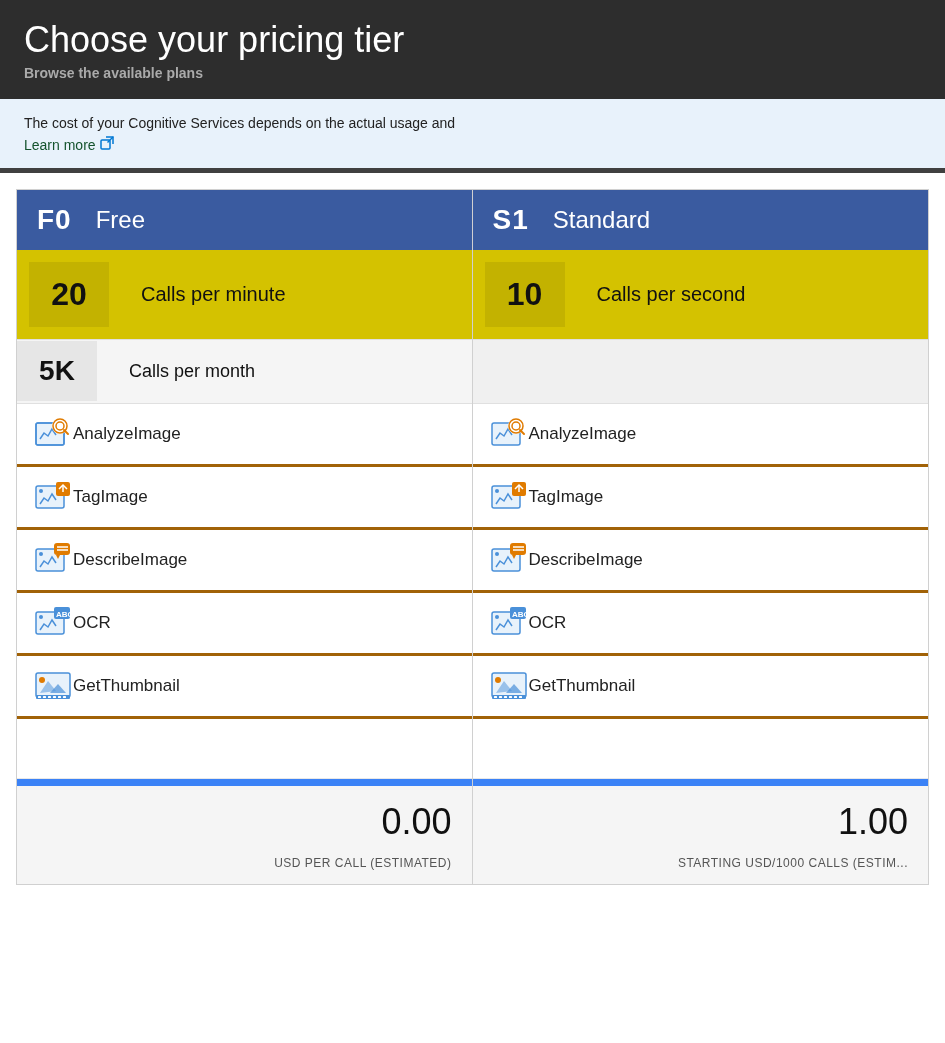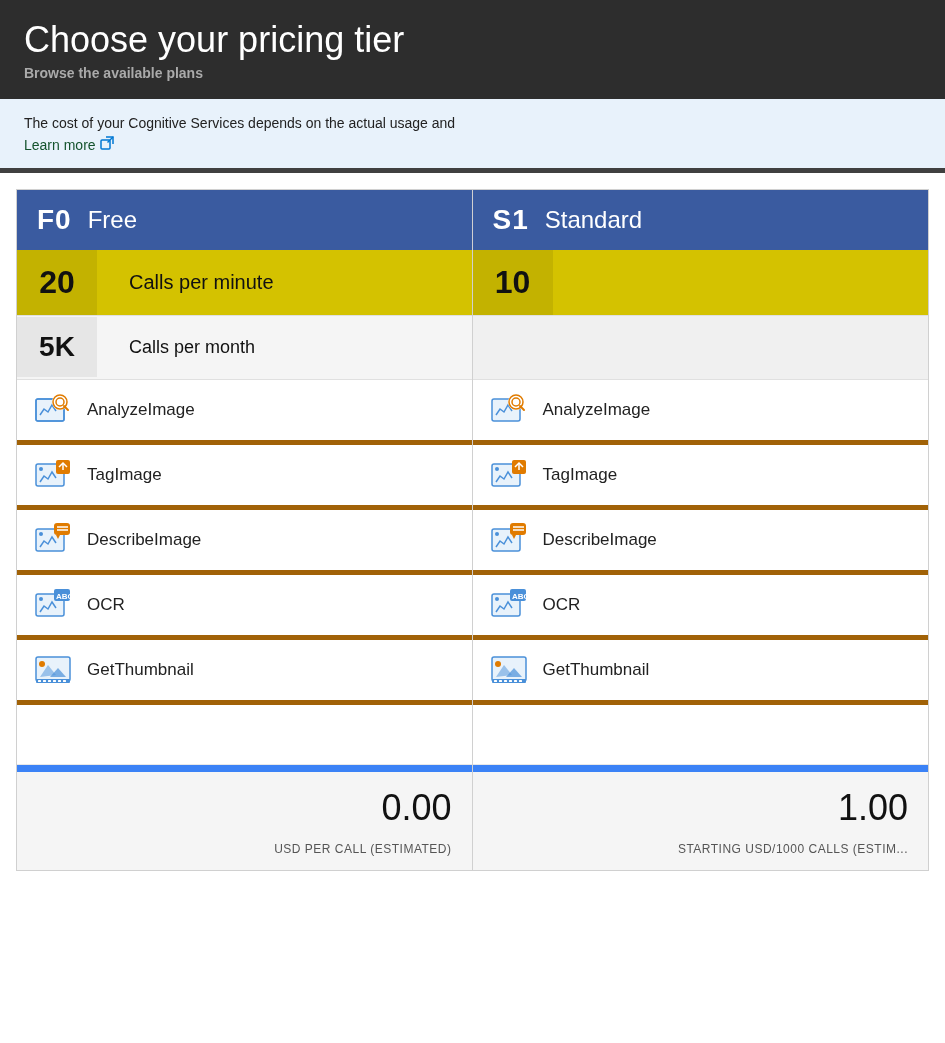--- a/index.html
+++ b/index.html
@@ -67,38 +67,38 @@
       border-left: none;
     }
 
     
     .tier-header {
       background: #3a5ba0;
       color: #fff;
       padding: 14px 20px;
       display: flex;
       align-items: center;
-      gap: 16px;
+      gap: 24px;
     }
     .tier-code {
       font-size: 28px;
       font-weight: 700;
       letter-spacing: 1px;
     }
     .tier-name {
       font-size: 24px;
       font-weight: 300;
     }
 
     
     .rate-row-highlight {
       background: #d4c200;
       display: flex;
       align-items: center;
-      padding: 0;
+      padding: 12px;
       border-bottom: 1px solid #e0e0e0;
     }
     .rate-number {
       font-size: 32px;
       font-weight: 700;
       color: #111;
       min-width: 80px;
       text-align: center;
       padding: 14px 16px;
       background: rgba(0,0,0,0.08);
@@ -131,22 +131,21 @@
       min-height: 64px;
       border-bottom: 1px solid #e0e0e0;
       background: #f0f0f0;
     }
 
     
     .feature-row {
       display: flex;
       align-items: center;
       padding: 10px 16px;
-      border-bottom: 5px solid #a16207;
-      gap: 14px;
+      border-bottom: 3px solid #a16207;
       min-height: 58px;
     }
     .feature-icon {
       width: 40px;
       height: 40px;
       flex-shrink: 0;
       display: flex;
       align-items: center;
       justify-content: center;
     }
@@ -310,20 +309,21 @@
 
   <div class="tier-card">
 
     <div class="tier-header">
       <span class="tier-code">S1</span>
       <span class="tier-name">Standard</span>
     </div>
 
     <div class="rate-row-highlight">
       <div class="rate-number">10</div>
+      <div class="rate-label">Calls per second</div>
     </div>
 
     <div class="rate-row-empty"></div>
 
     <div class="feature-row">
       <div class="feature-icon">
         <svg width="38" height="38" viewBox="0 0 38 38" xmlns="http://www.w3.org/2000/svg">
           <rect x="2" y="8" width="28" height="22" rx="2" fill="#e8f2fb" stroke="#4a90d9" stroke-width="1.5"></rect>
           <path d="M6 24 L10 18 L14 21 L18 14 L22 20" stroke="#4a90d9" stroke-width="1.5" fill="none"></path>
           <circle cx="26" cy="11" r="8" fill="#fff" stroke="none"></circle>

